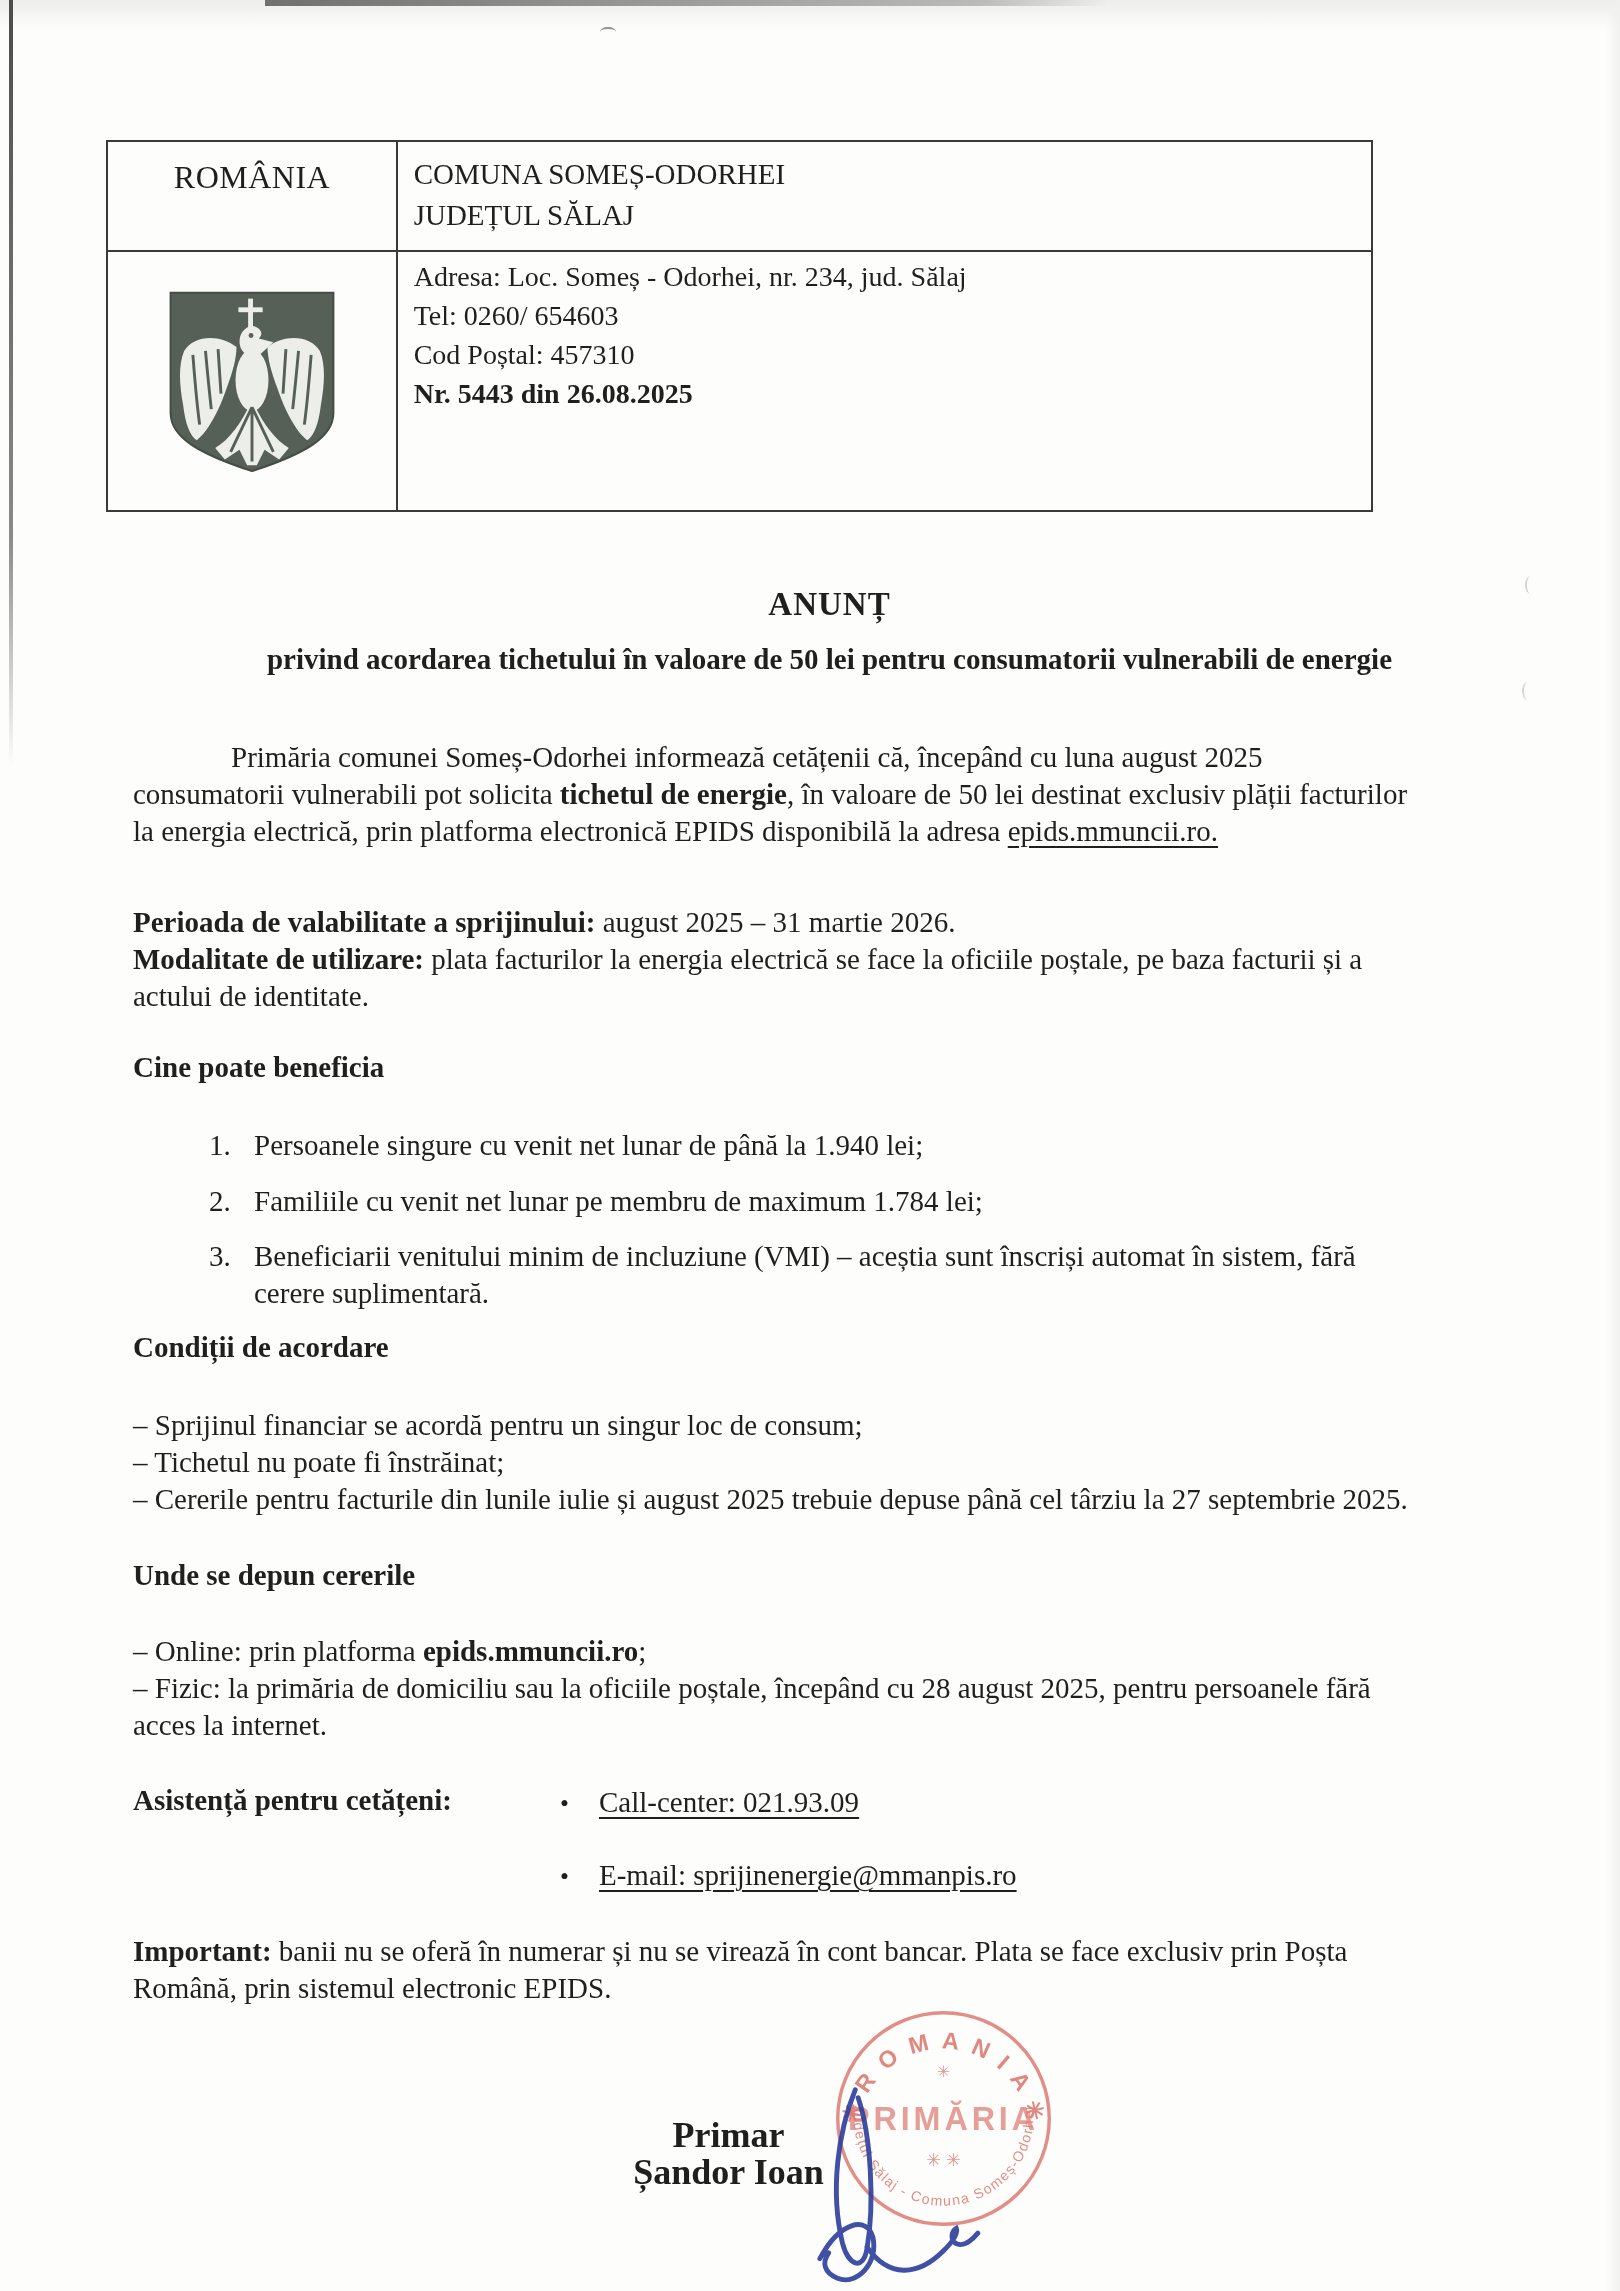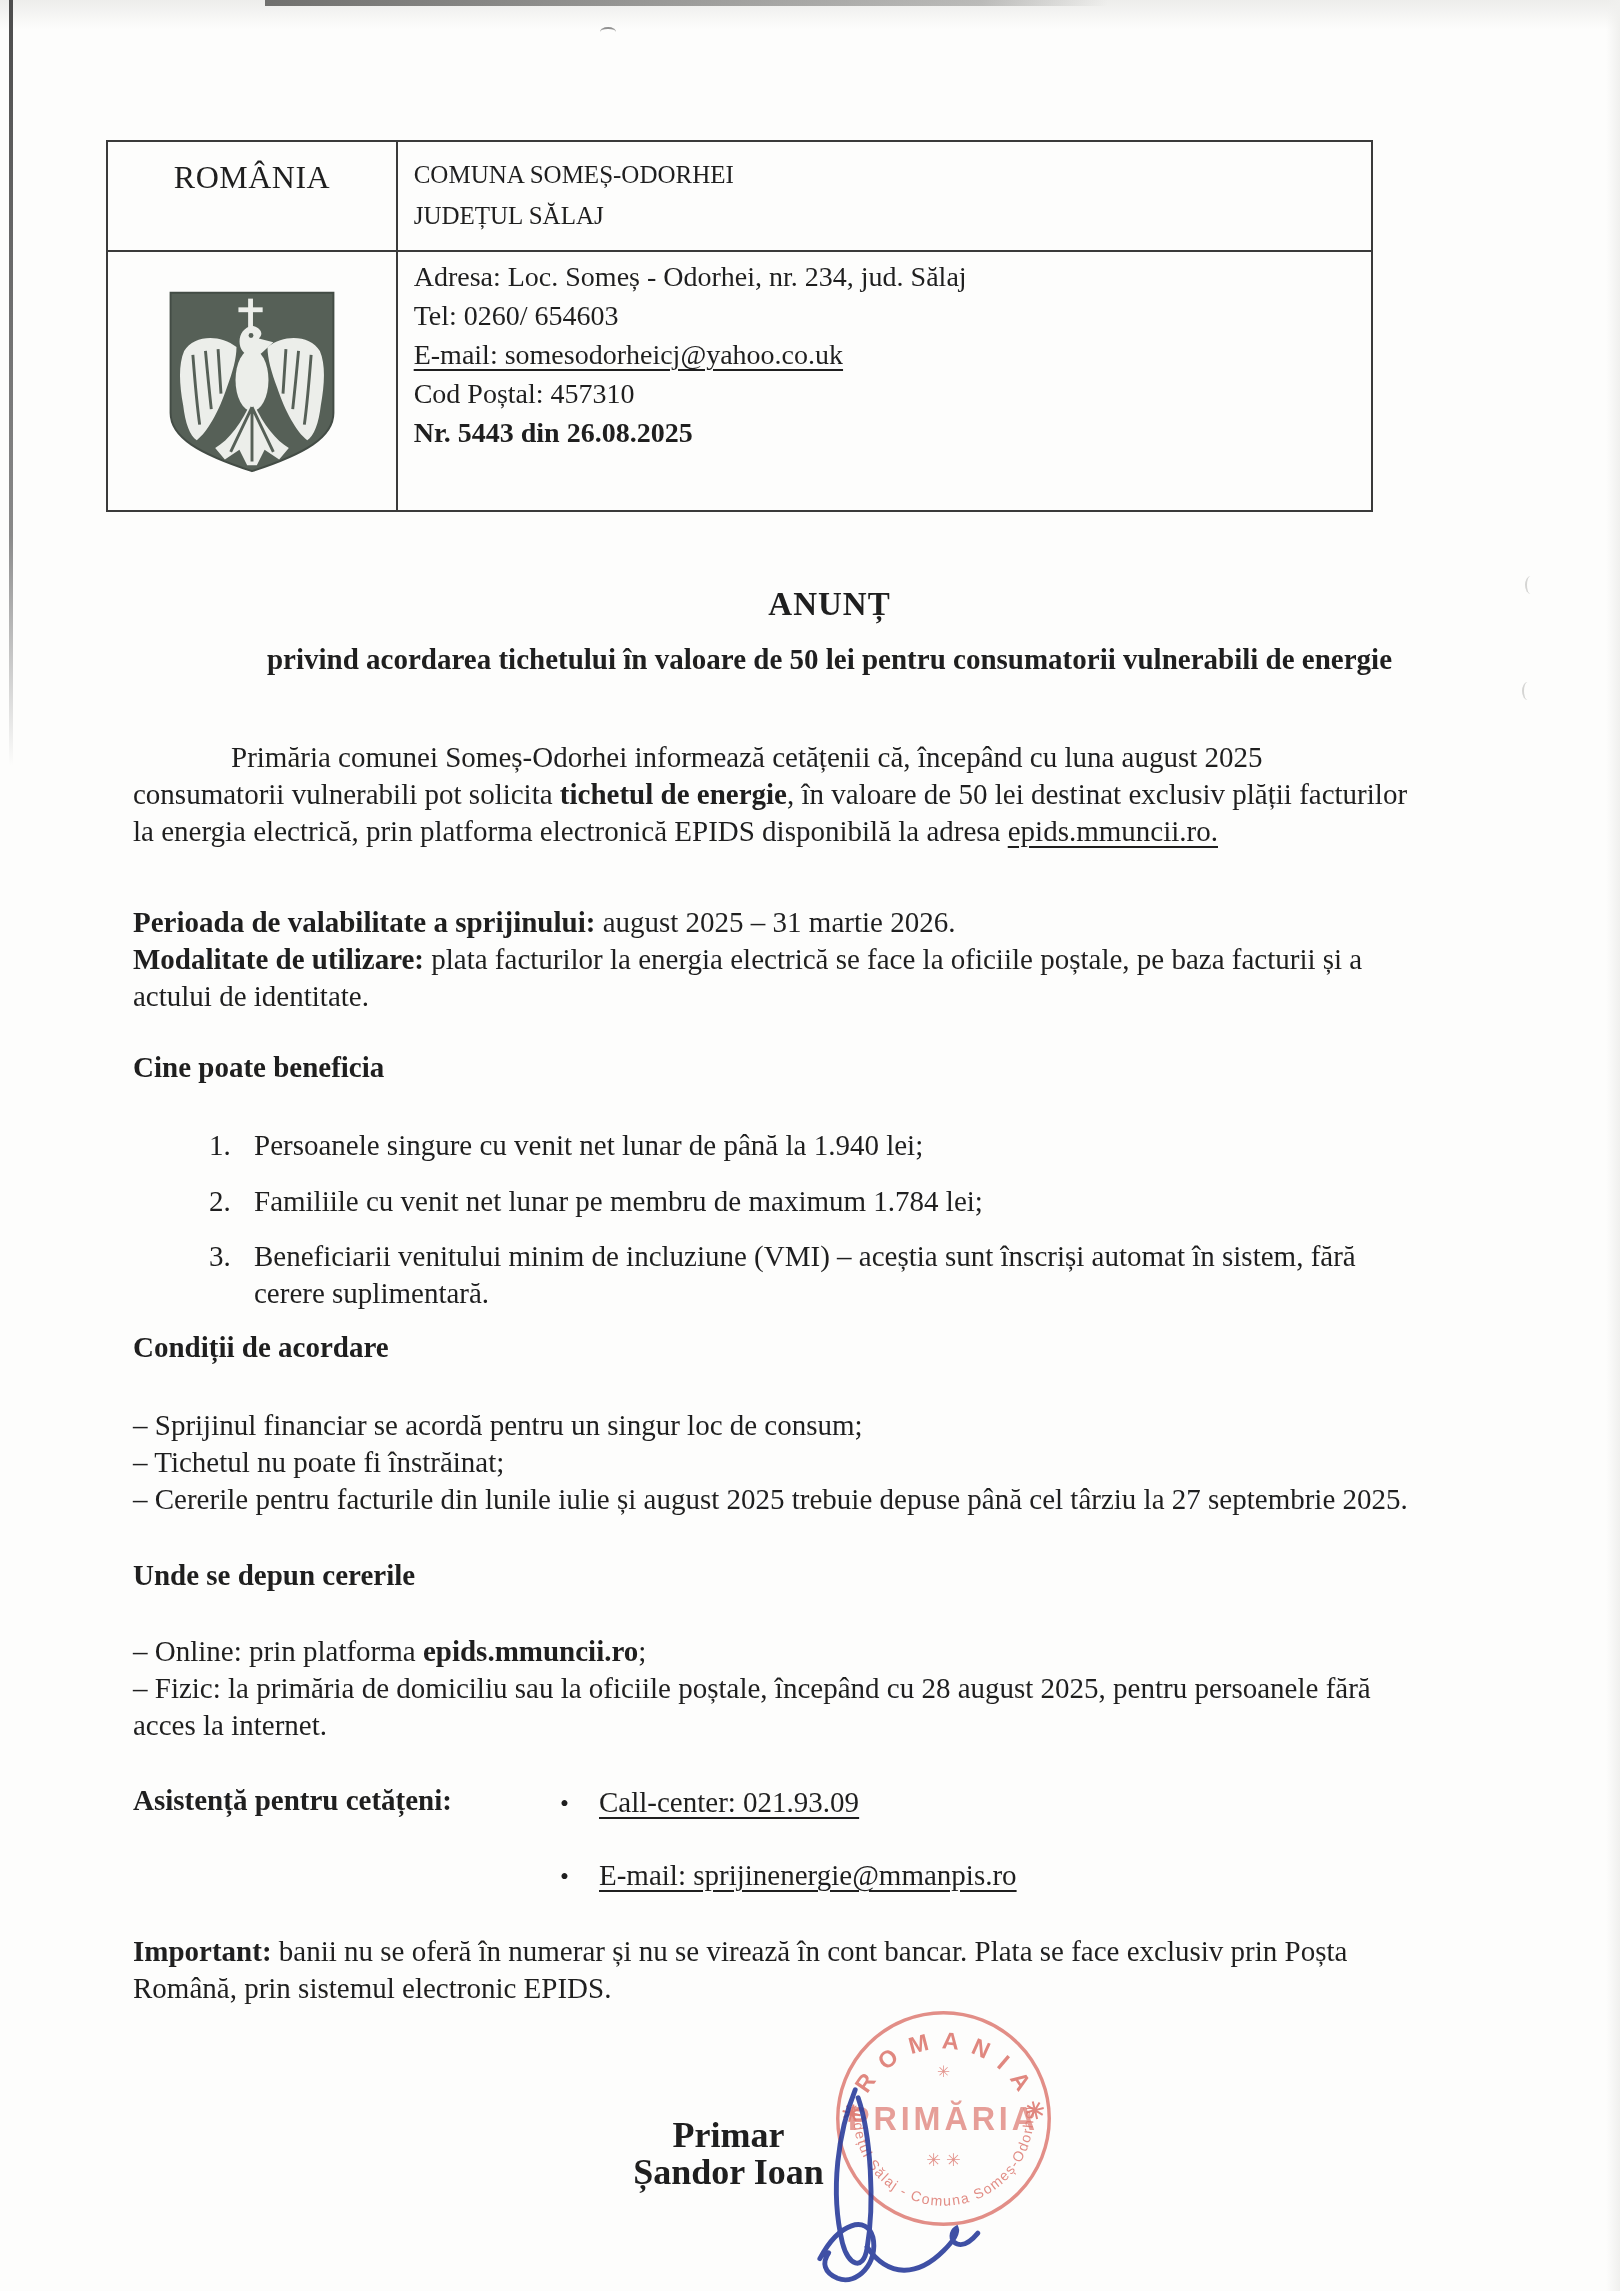--- a/index.html
+++ b/index.html
@@ -33,21 +33,21 @@
     border-top:2.9px solid #777;border-radius:50%;opacity:.8;}
   .scan-fleck{position:absolute;width:8.8px;height:17.6px;border-left:2.9px solid #9a9a98;
     border-radius:60% 0 0 60%;opacity:.4;}
   
   .hdr{position:absolute;top:140px;left:106px;width:1263px;border:2px solid var(--line);}
   .hdr-row{display:flex;}
   .hdr-row.r1{height:108px;border-bottom:2px solid var(--line);}
   .hdr-row.r2{height:258px;}
   .cell-l{width:288px;border-right:2px solid var(--line);flex:0 0 auto;
     display:flex;justify-content:center;}
-  .cell-r{flex:1;padding:11.8px 9.8px 0 15.7px;font-size:25px;line-height:41px;}
+  .cell-r{flex:1;padding:11.8px 9.8px 0 15.7px;font-size:29px;line-height:41px;}
   .country{font-size:32px;padding-top:16.7px;letter-spacing:0.5px;}
   .r2 .cell-r{padding-top:4.9px;line-height:39px;font-size:28px;}
   .coa{margin-top:35px;}
   .u{text-decoration:underline;text-decoration-thickness:2px;text-underline-offset:4.9px;}
   .b{font-weight:bold;}
   
   .abs{position:absolute;left:133px;width:1411px;}
   .tline{font-size:29px;line-height:37px;white-space:nowrap;}
   .title{position:absolute;top:586px;left:39px;width:1581px;text-align:center;
     font-size:33px;font-weight:bold;letter-spacing:1px;}
@@ -111,21 +111,20 @@
           <path d="M108,62 C126,48 152,50 162,66 C168,80 167,100 163,122 C161,140 156,154 149,158 C138,150 126,128 118,104 C112,88 108,74 108,62 Z" fill="#eceeea"></path>
           <path d="M153,70 C151,96 149,120 146,142 M140,66 C138,88 136,108 134,126 M127,64 C126,80 125,96 124,110" fill="none" stroke="var(--shield)" stroke-width="3"></path>
 
           <path d="M92,116 C82,140 68,158 54,166 L64,178 L79,168 L87,184 L97,184 L105,168 L120,178 L130,166 C116,158 102,140 92,116 Z" fill="#eceeea"></path>
           <path d="M92,124 L70,170 M92,124 L92,180 M92,124 L114,170" fill="none" stroke="var(--shield)" stroke-width="3"></path>
         </svg>
       </div>
       <div class="cell-r">
         <div>Adresa: Loc. Someș - Odorhei, nr. 234, jud. Sălaj</div>
         <div>Tel: 0260/ 654603</div>
-        <div class="u">E-mail: somesodorheicj@yahoo.co.uk</div>
         <div>Cod Poștal: 457310</div>
         <div class="b">Nr. 5443 din 26.08.2025</div>
       </div>
     </div>
   </div>
 
   <div class="title">ANUNȚ</div>
   <div class="subtitle">privind acordarea tichetului în valoare de 50 lei pentru consumatorii vulnerabili de energie</div>
 
   <div class="abs" style="top:739px;">

